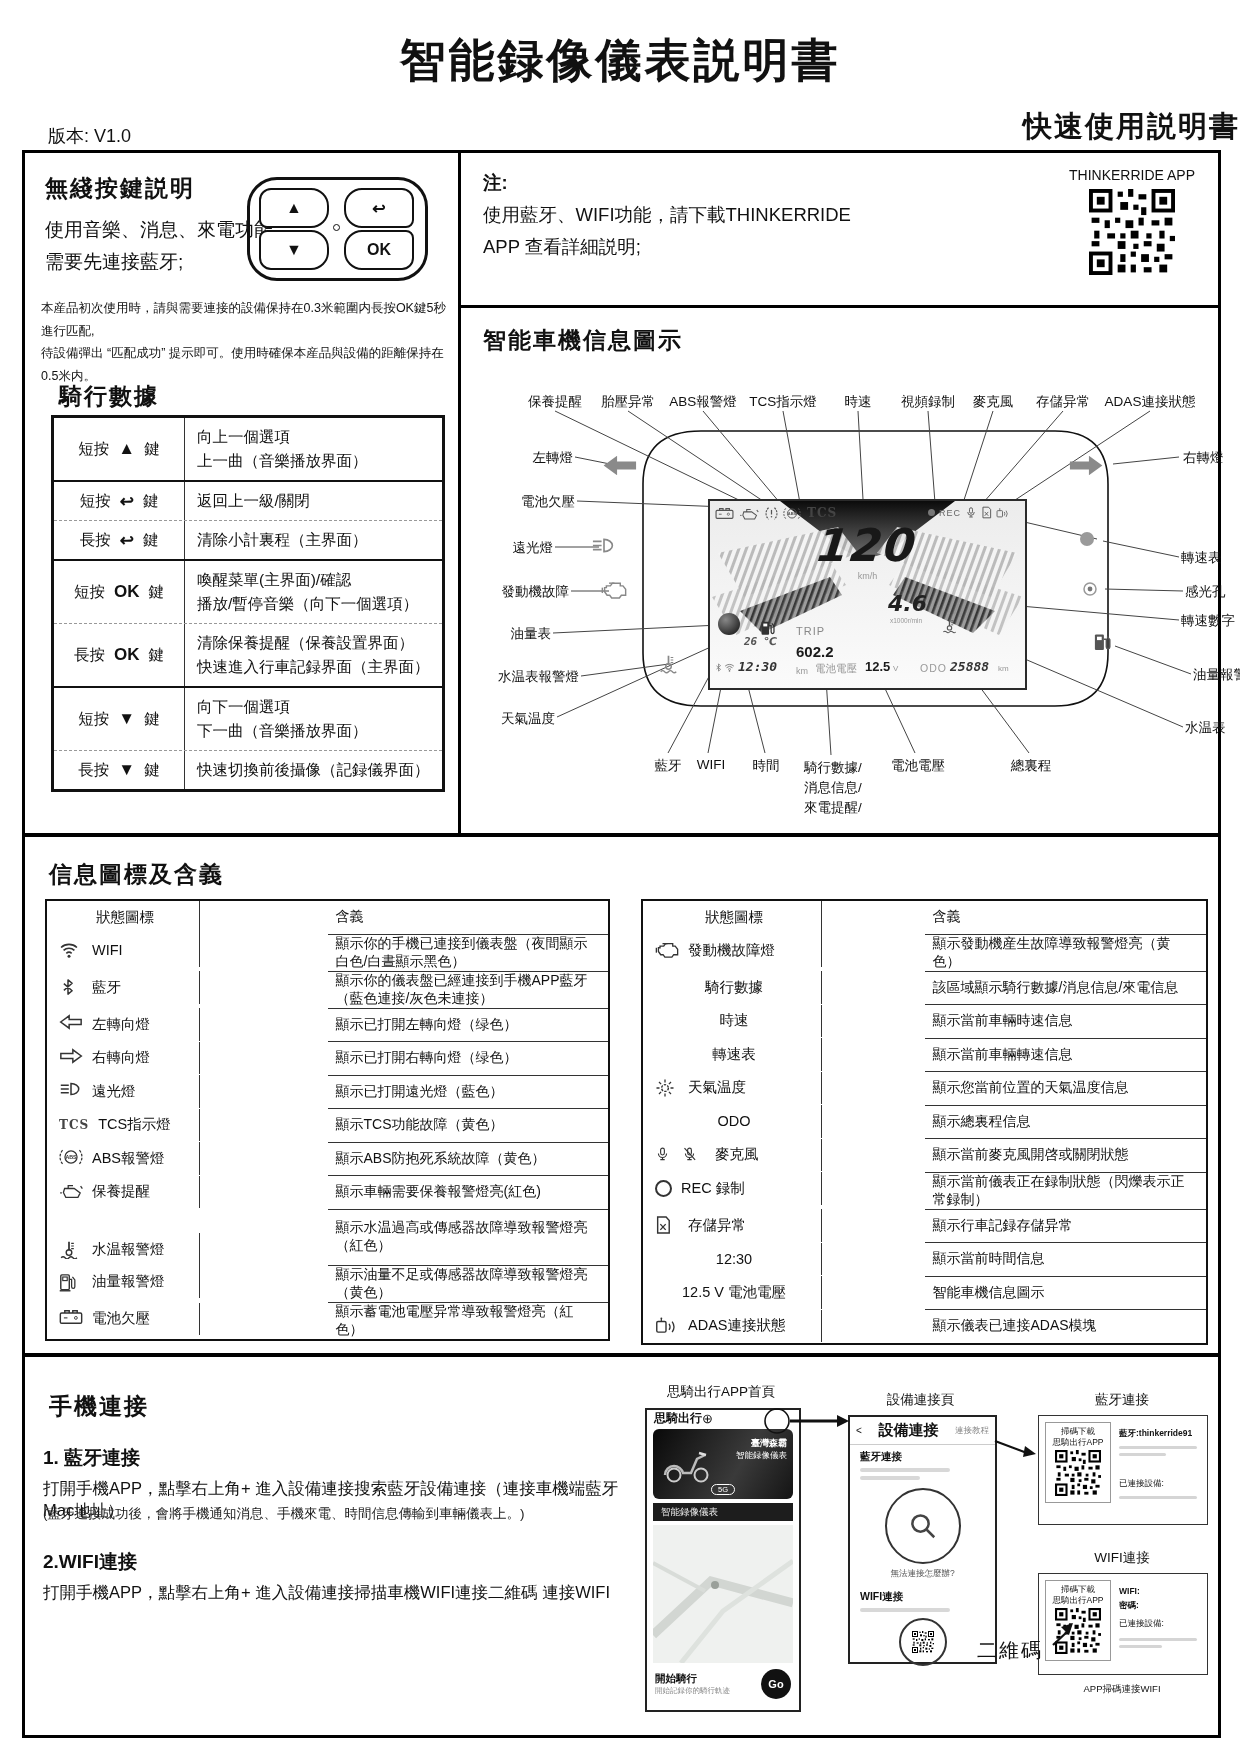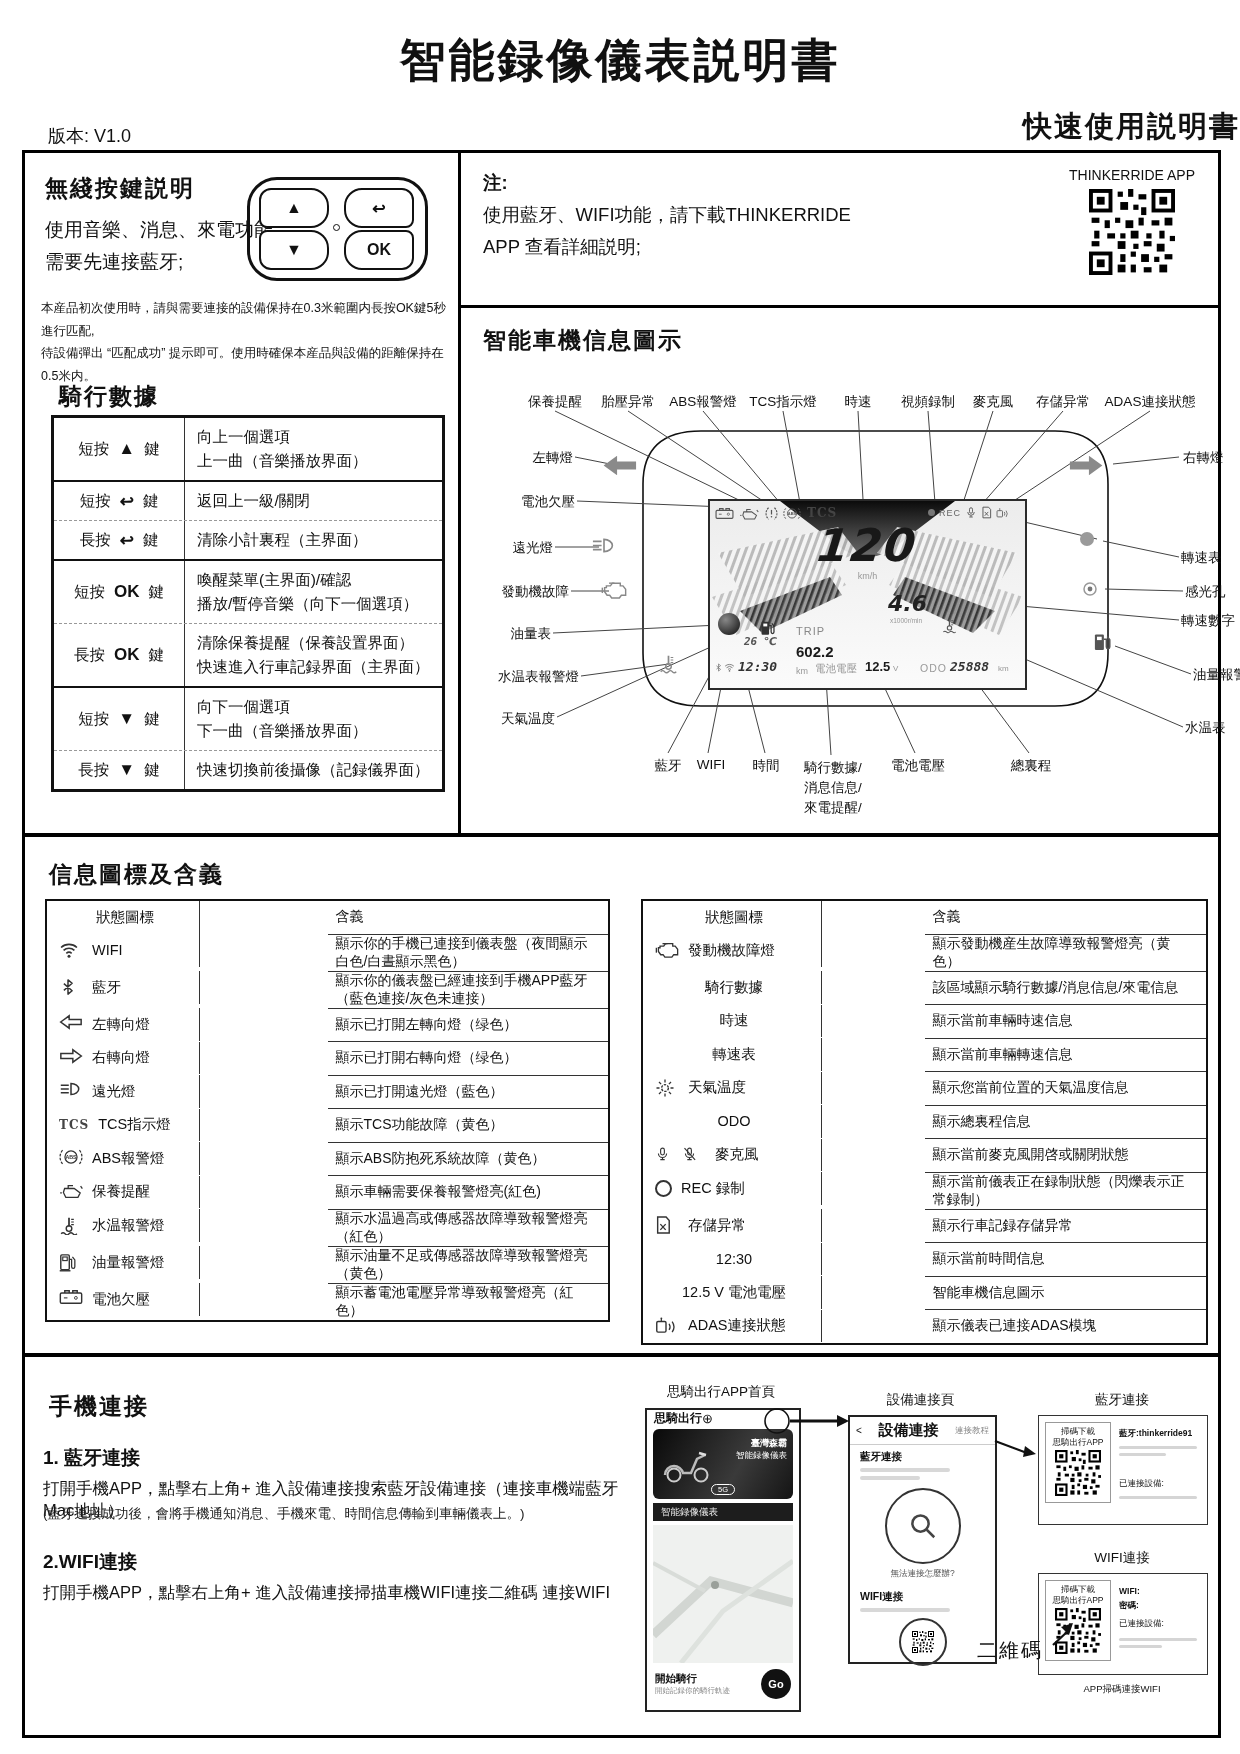--- a/index.html
+++ b/index.html
@@ -603,21 +603,21 @@
       <tr>
             <td class="c1" style="width:132px;">
               <svg class="ti">
                 <use href="#i-oil" width="24" height="17"></use>
               </svg>
               <span>保養提醒</span>
             </td>
             <td>顯示車輛需要保養報警燈亮(紅色)</td>
           </tr>
       <tr>
-            <td class="c1" style="width:132px;">
+            <td class="c1" style="width:132px;margin-top:24px;">
               <svg class="ti">
                 <use href="#i-temp" width="20" height="21"></use>
               </svg>
               <span>水温報警燈</span>
             </td>
             <td>顯示水温過高或傳感器故障導致報警燈亮（紅色）</td>
           </tr>
       <tr>
             <td class="c1" style="width:132px;">
               <svg class="ti">

